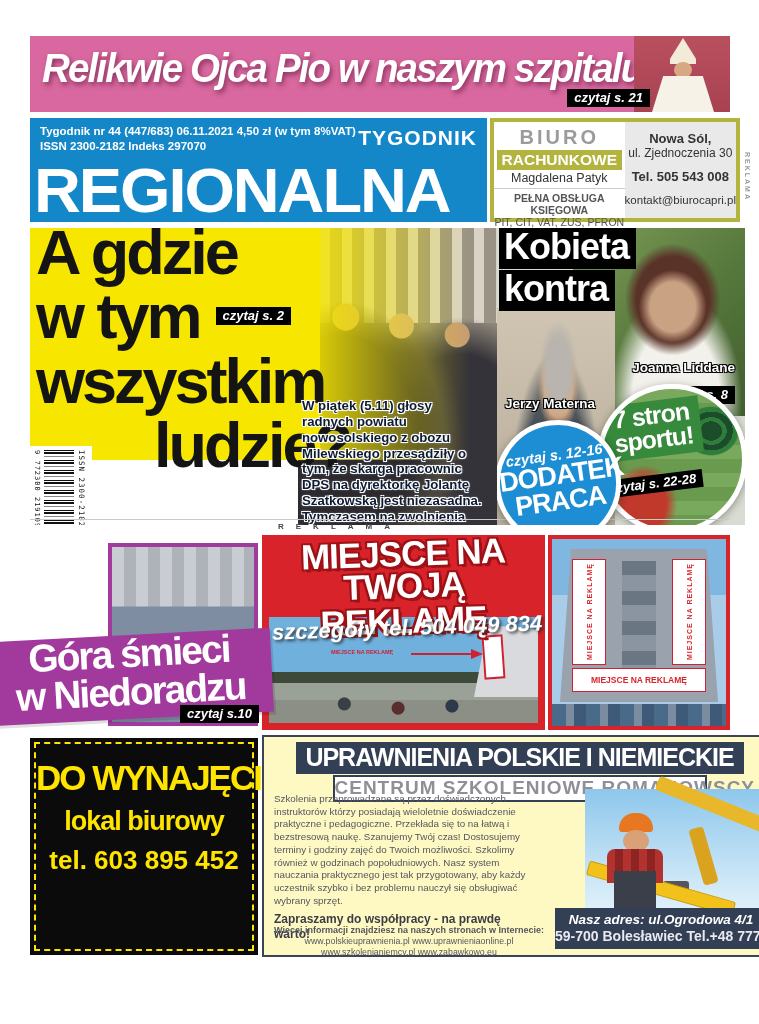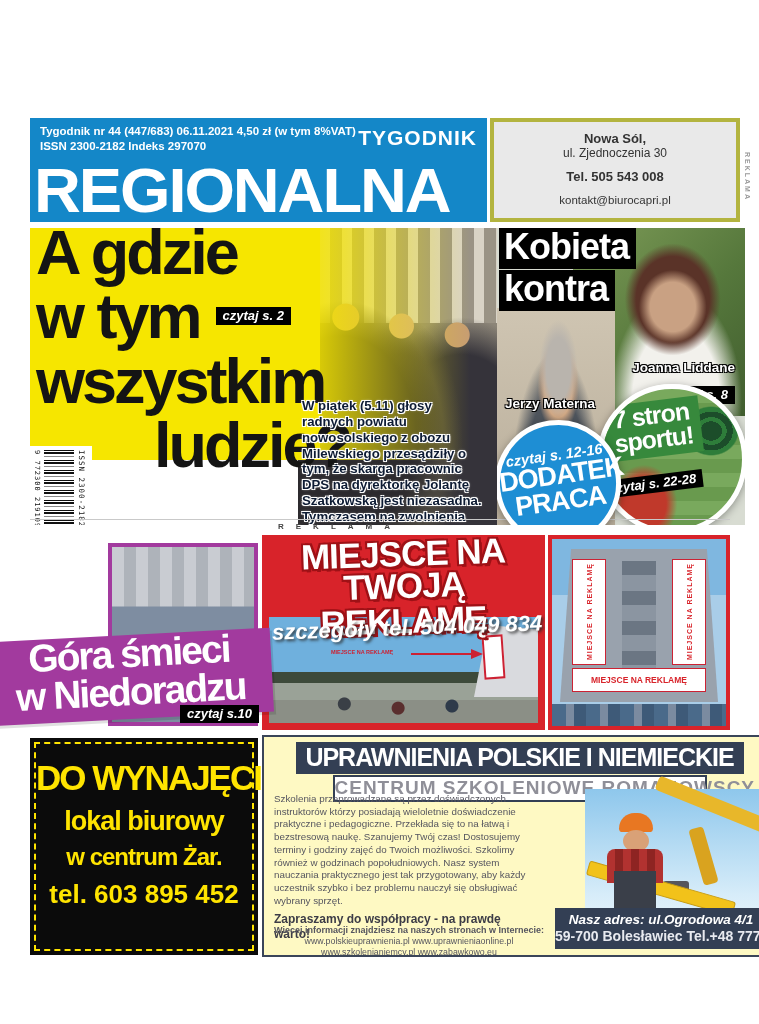--- a/index.html
+++ b/index.html
@@ -222,29 +222,46 @@
   .t-address{position:absolute;right:8px;bottom:6px;width:212px;background:#333f54;color:#fff;
      text-align:center;padding:4px 0 5px;}
   .t-addr1{font-size:13.5px;font-weight:bold;font-style:italic;white-space:nowrap;}
   .t-addr2{font-size:14px;font-weight:bold;color:#e8eaf0;margin-top:1px;white-space:nowrap;}
 </style>
 </head>
 <body>
 
 <div class="page">
 
+  <div class="abs top-banner">
+    <div class="top-headline">Relikwie Ojca Pio w naszym szpitalu</div>
+    <div class="bishop">
+      <div class="mitre"></div>
+      <div class="face"></div>
+      <div class="body"></div>
+    </div>
+    <span class="badge top-badge">czytaj s. 21</span>
+  </div>
 
   <div class="abs masthead">
     <div class="issue-line">Tygodnik nr 44 (447/683) 06.11.2021 4,50 zł (w tym 8%VAT)</div>
     <div class="issn-line">ISSN 2300-2182 Indeks 297070</div>
     <div class="brand-top">TYGODNIK</div>
     <div class="brand-main">REGIONALNA</div>
   </div>
 
   <div class="abs biuro">
+    <div class="biuro-left">
+      <div class="biuro-title1">BIURO</div>
+      <div class="biuro-title2">RACHUNKOWE</div>
+      <div class="biuro-person">Magdalena Patyk</div>
+      <div class="biuro-l1">PEŁNA OBSŁUGA KSIĘGOWA</div>
+      <div class="biuro-l2">PIT, CIT, VAT, ZUS, PFRON</div>
+      <div class="biuro-cta">Zapraszamy!</div>
+    </div>
     <div class="biuro-right">
       <div class="biuro-city">Nowa Sól,</div>
       <div class="biuro-street">ul. Zjednoczenia 30</div>
       <div class="biuro-phone">Tel. 505 543 008</div>
       <div class="biuro-mail">kontakt@biurocapri.pl</div>
     </div>
   </div>
   <div class="abs reklama-side">REKLAMA</div>
 
   <div class="abs main-story">
@@ -325,21 +342,20 @@
       <span>MIEJSCE NA REKLAMĘ</span>
     </div>
     <div class="h-banner">MIEJSCE NA REKLAMĘ</div>
     <div class="bldg-ground"></div>
   </div>
 
   <div class="abs rent-ad">
     <div class="rent-inner">
       <div class="rent-l0">DO WYNAJĘCIA</div>
       <div class="rent-l1">lokal biurowy</div>
-      <div class="rent-l3">w centrum Żar.</div>
       <div class="rent-l4">tel. 603 895 452</div>
     </div>
   </div>
 
   <div class="abs training-ad">
     <div class="t-title">UPRAWNIENIA POLSKIE I NIEMIECKIE</div>
     <div class="t-sub">CENTRUM SZKOLENIOWE ROMANOWSCY</div>
     <div class="t-body">
       <span>Szkolenia przeprowadzane są przez doświadczonych instruktorów którzy posiadają wieloletnie doświadczenie praktyczne i pedagogiczne. Przekłada się to na łatwą i bezstresową naukę. Szanujemy Twój czas! Dostosujemy terminy i godziny zajęć do Twoich możliwości. Szkolimy również w godzinach popołudniowych. Nasz system nauczania praktycznego jest tak przygotowany, aby każdy uczestnik szybko i bez problemu nauczył się obsługiwać wybrany sprzęt.</span>
       <div class="t-body-bold">Zapraszamy do współpracy - na prawdę warto!</div>

